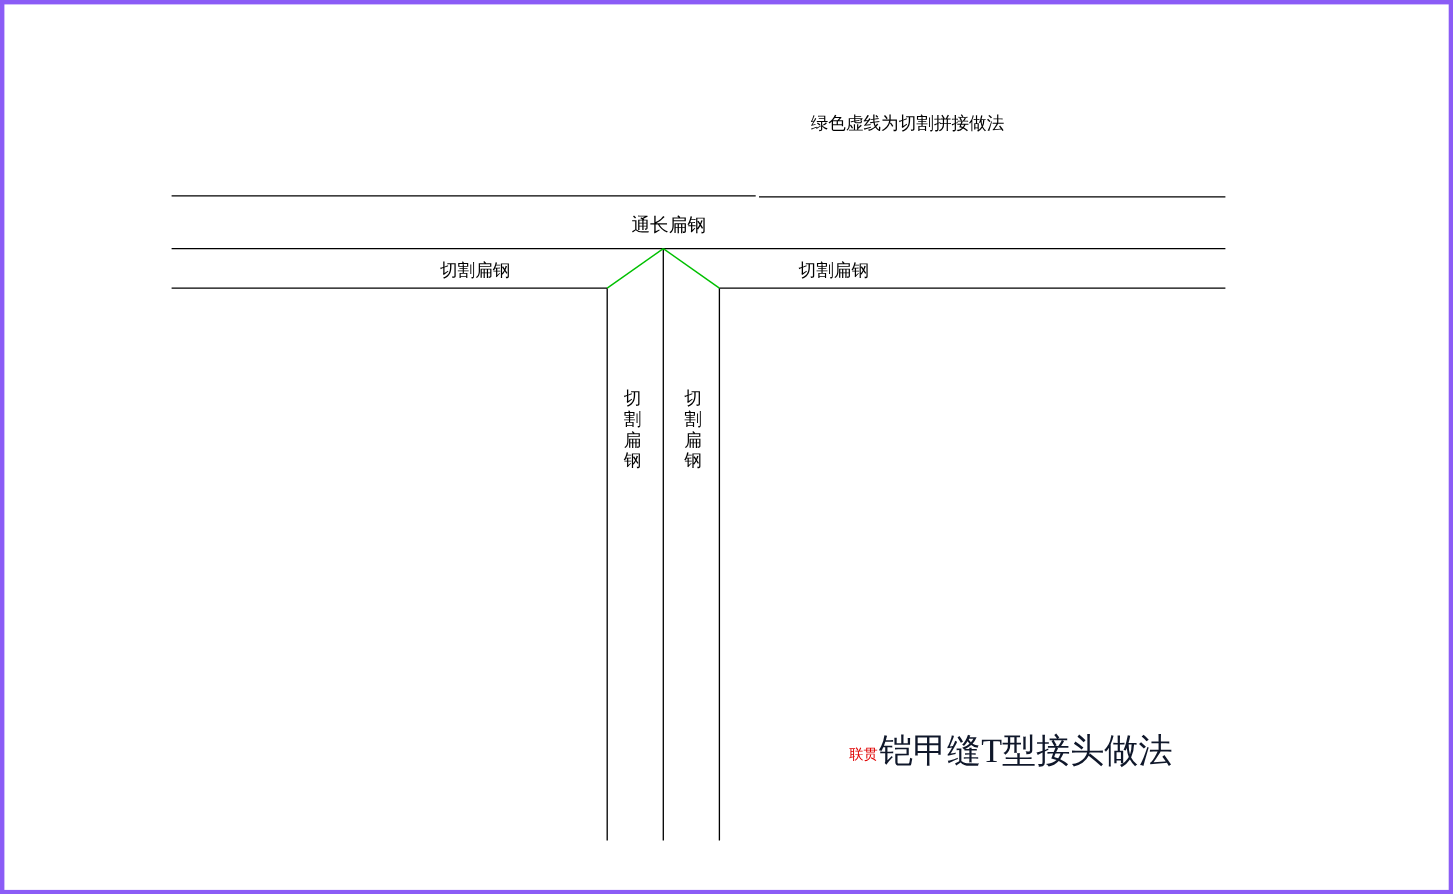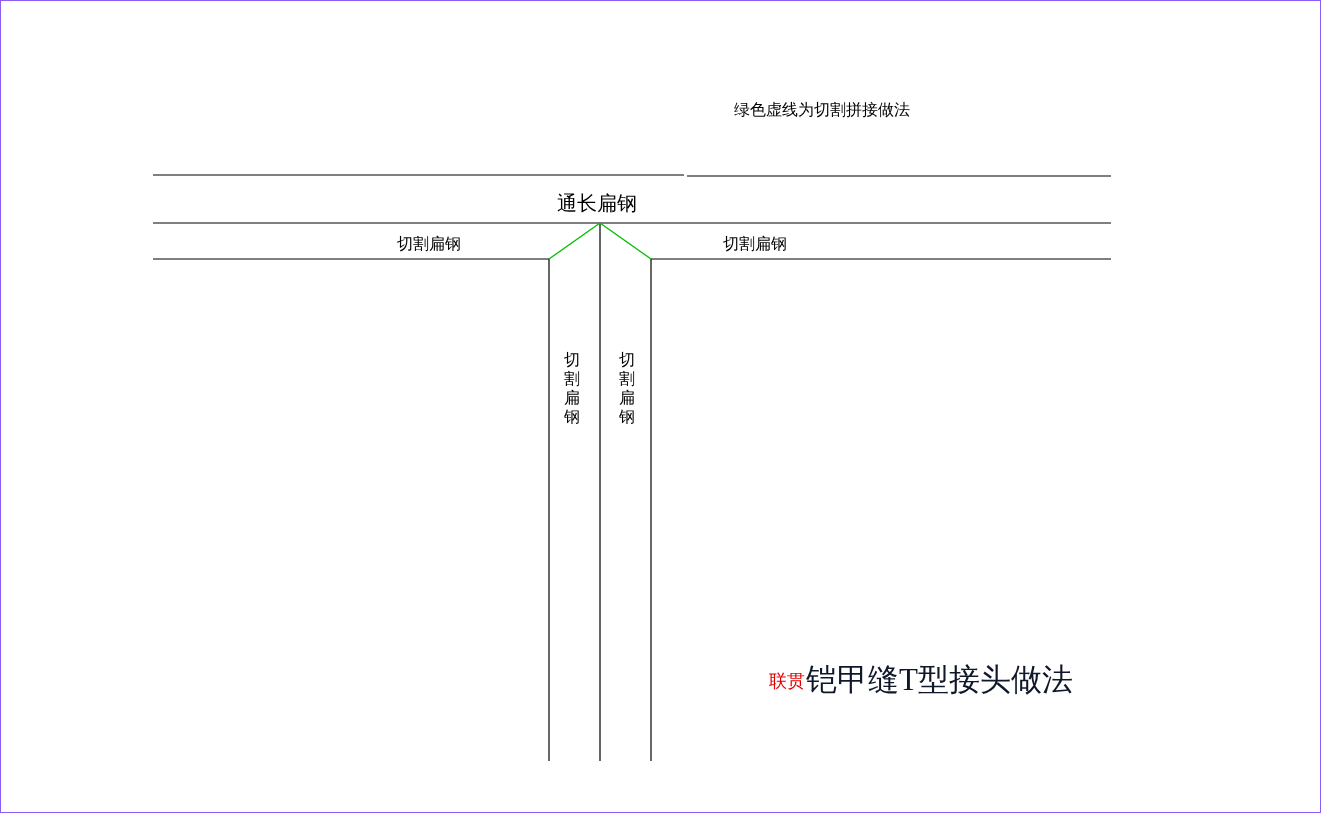--- a/index.html
+++ b/index.html
@@ -10,21 +10,21 @@
   body {
     font-family: "Liberation Sans", sans-serif;
     color: #000000;
   }
   #canvas {
     position: relative;
     width: 1321px;
     height: 813px;
     background: #ffffff;
     overflow: hidden;
-    border: 1px solid #8b5cf6;
+    border: 4px solid #8b5cf6;
     box-sizing: border-box;
   }
   svg.diagram {
     position: absolute;
     left: 0;
     top: 0;
     width: 1321px;
     height: 813px;
   }
   .lbl {
@@ -33,22 +33,22 @@
     color: #000000;
     white-space: nowrap;
     line-height: 1.15;
   }
   .note-top {
     font-size: 16px;
     left: 733px;
     top: 100px;
   }
   .lbl-tongchang {
-    font-size: 20px;
-    left: 556px;
+    font-size: 17px;
+    left: 570px;
     top: 191px;
   }
   .lbl-left-cut {
     font-size: 16px;
     left: 396px;
     top: 234px;
   }
   .lbl-right-cut {
     font-size: 16px;
     left: 722px;
@@ -73,21 +73,21 @@
   }
   .title-block {
     position: absolute;
     left: 768px;
     top: 658px;
     display: flex;
     align-items: baseline;
   }
   .brand {
     color: #e00000;
-    font-size: 18px;
+    font-size: 13px;
     font-family: "Liberation Sans", sans-serif;
     letter-spacing: 0px;
     margin-right: 1px;
     position: relative;
     top: -3px;
   }
   .title-text {
     font-size: 31px;
     color: #0f172a;
     font-family: "Liberation Serif", serif;

